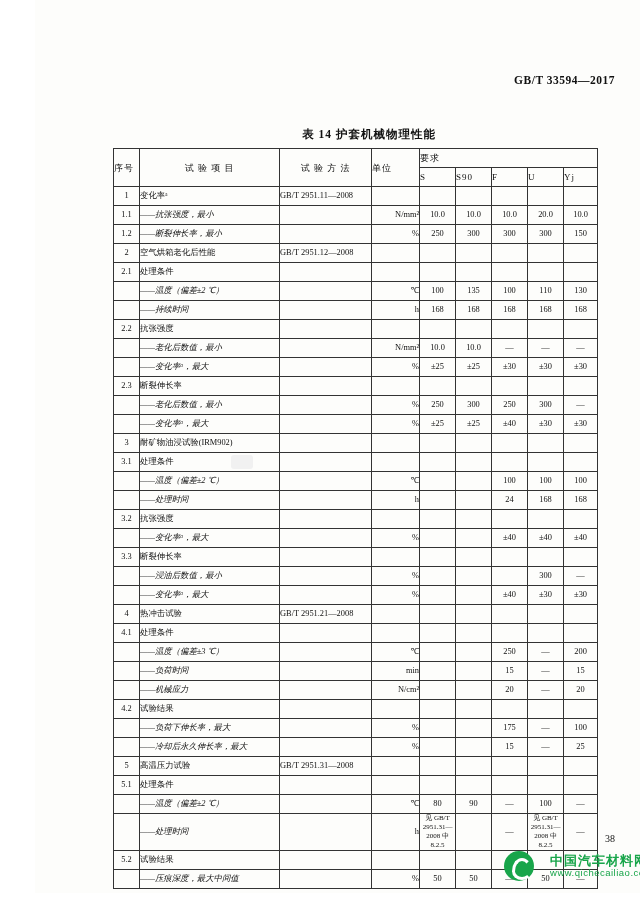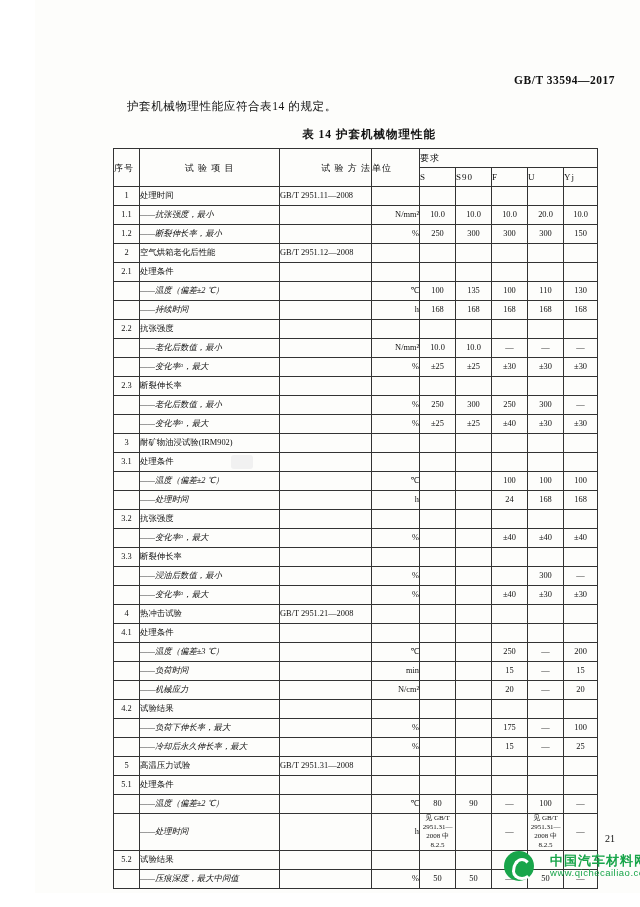--- a/index.html
+++ b/index.html
@@ -118,56 +118,55 @@
     border-radius:3px;
   }
 </style>
 </head>
 <body>
 
 <div class="page">
 
   <div class="std-no">GB/T 33594—2017</div>
 
-  <div class="intro">护套机械物理性能应符合表14 的规定。</div>
 
   <div class="tbl-title">表 14   护套机械物理性能</div>
 
   <table class="main">
     <colgroup>
       <col style="width:26px">
         <col style="width:140px">
         <col style="width:92px">
         <col style="width:48px">
       <col style="width:36px">
         <col style="width:36px">
         <col style="width:36px">
         <col style="width:36px">
         <col style="width:34px">
     </colgroup>
     <thead>
       <tr>
         <th class="c-seq" rowspan="2">序号</th>
         <th class="c-item" style="text-align:center" rowspan="2">试 验 项 目</th>
-        <th class="c-method" style="text-align:right" rowspan="2">试 验 方 法</th>
+        <th class="c-method" style="text-align:center" rowspan="2">试 验 方 法</th>
         <th class="c-unit" rowspan="2">单位</th>
         <th class="hdr-req" colspan="5">要求</th>
       </tr>
       <tr>
         <th class="c-val">S</th>
         <th class="c-val">S90</th>
         <th class="c-val">F</th>
         <th class="c-val">U</th>
         <th class="c-val">Yj</th>
       </tr>
     </thead>
     <tbody>
         <tr>
           <td class="c-seq">1</td>
-          <td class="c-item">处理时间</td>
+          <td class="c-item">变化率ᵃ</td>
           <td class="c-method">GB/T 2951.11—2008</td>
           <td class="c-unit"></td>
           <td class="c-val"></td>
           <td class="c-val"></td>
           <td class="c-val"></td>
           <td class="c-val"></td>
           <td class="c-val"></td>
         </tr>
         <tr>
           <td class="c-seq">1.1</td>
@@ -552,21 +551,21 @@
           <td class="c-val">50</td>
           <td class="c-val">—</td>
           <td class="c-val">50</td>
           <td class="c-val">—</td>
         </tr>
       </tbody>
   </table>
 
   <div class="smudge"></div>
 
-  <div class="pagenum">21</div>
+  <div class="pagenum">38</div>
 
   <div class="logo">
     <div class="mark"></div>
     <div class="txt">
       <div class="t1">中国汽车材料网</div>
       <div class="t2">www.qichecailiao.com</div>
     </div>
   </div>
 
 </div>

